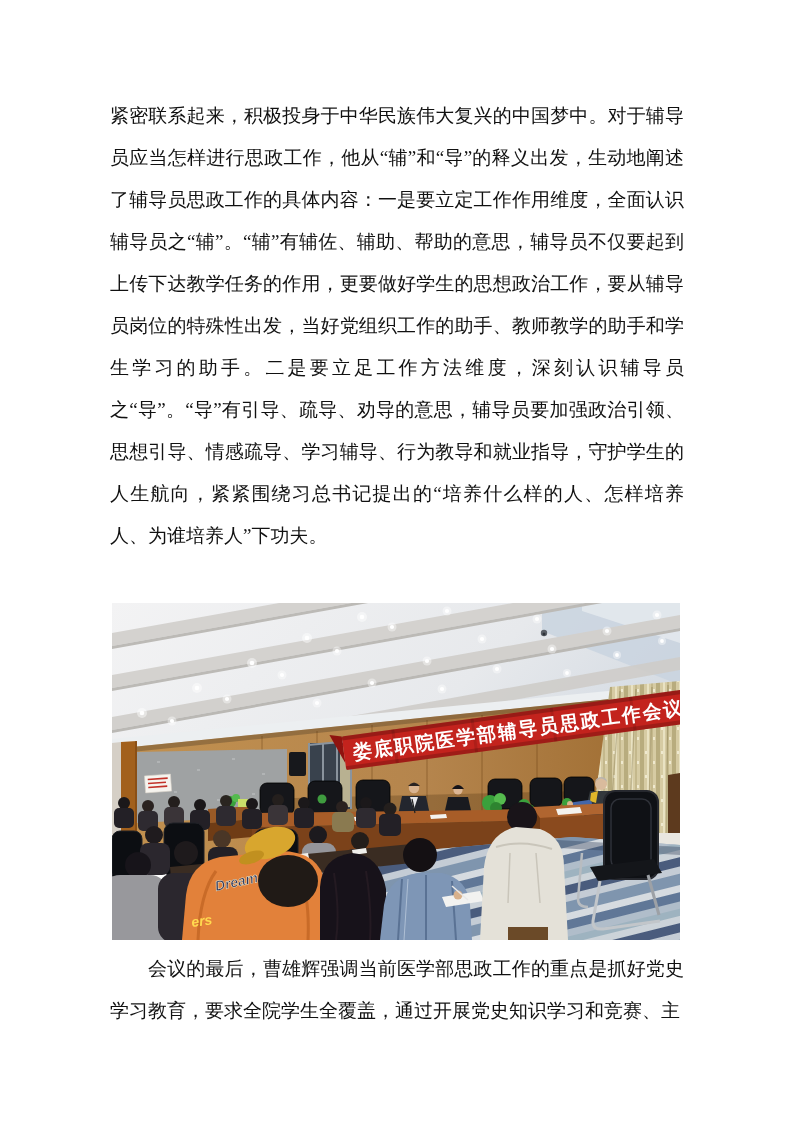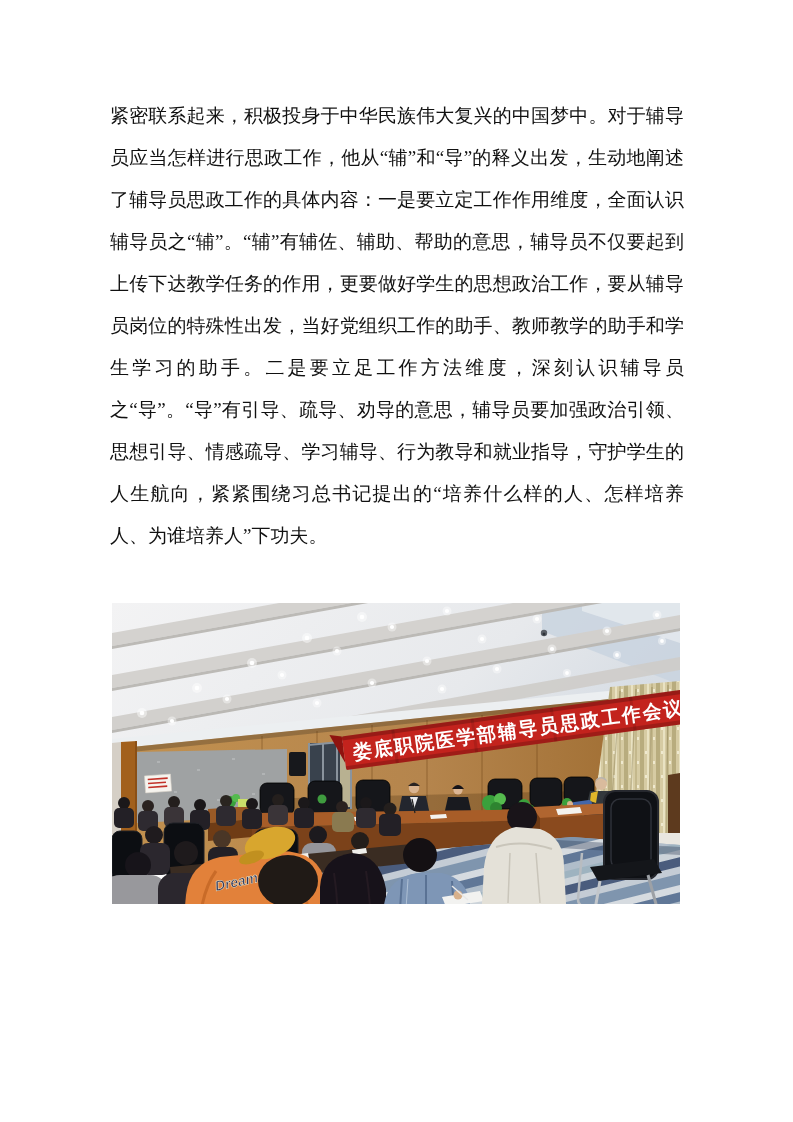--- a/index.html
+++ b/index.html
@@ -1,18 +1,18 @@
 <!DOCTYPE html>
 <html><head>
 <meta charset="utf-8">
 <style>
   html,body{margin:0;padding:0;background:#ffffff;}
   .page{
     position:relative;
-    width:793px;height:904px;
+    width:793px;height:1122px;
     margin:0 auto;
     background:#ffffff;
     font-family:"Liberation Serif","DejaVu Serif",serif;
     overflow:hidden;
   }
   .para{
     position:absolute;
     left:110px;width:574px;
     margin:0;
     font-size:19px;
@@ -399,14 +399,15 @@
             <path d="M384,244 Q410,236 440,246" stroke="#c9c5ba" stroke-width="2" fill="none"></path>
             <path d="M398,250 L396,300 M424,250 L428,300" stroke="#c9c5ba" stroke-width="1.5" fill="none"></path>
             <rect x="396" y="324" width="40" height="13" fill="#6b4a28"></rect>
           </g>
         </g>
 
       </g>
     </svg>
   </figure>
 
+  <p class="para para-2">会议的最后，曹雄辉强调当前医学部思政工作的重点是抓好党史学习教育，要求全院学生全覆盖，通过开展党史知识学习和竞赛、主</p>
 
 </div>
 
 </body></html>

